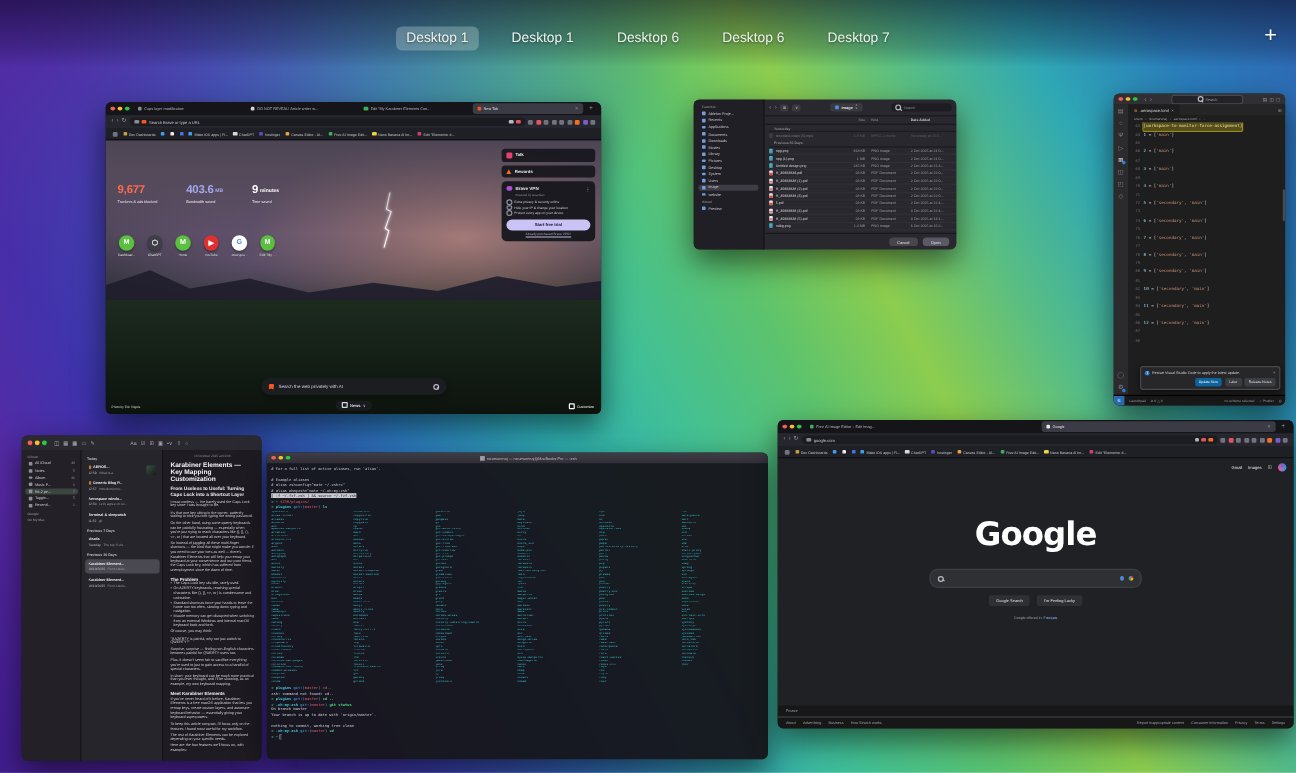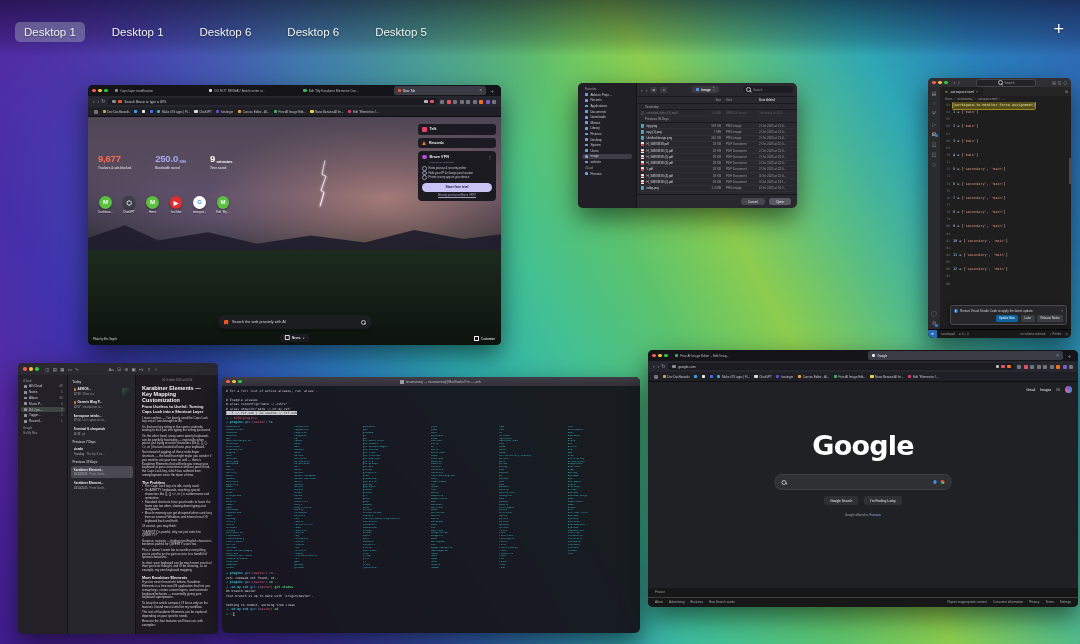--- a/index.html
+++ b/index.html
@@ -5,21 +5,21 @@
   html,body{margin:0;padding:0}
   body{
     width:1080px;height:644px;position:relative;overflow:hidden;
     font-family:"Liberation Sans",sans-serif;
     background:
       radial-gradient(ellipse at 12% 110%, rgba(70,30,150,.85), transparent 42%),
       radial-gradient(ellipse at 0% 0%, rgba(90,35,160,.9), transparent 38%),
       linear-gradient(62deg,#3b1d86 0%,#5a2ba6 9%,#3c35ae 17%,#2e55b8 25%,#2a86c6 34%,#2fb2b4 43%,#43c093 51%,#5cc36d 59%,#8ccd4e 67%,#57bd85 75%,#2fa7b5 83%,#2a7dbb 91%,#2f66b3 100%);
   }
   .mc-shade{position:absolute;top:0;left:0;right:0;height:56px;background:linear-gradient(180deg,rgba(8,6,28,.55),rgba(8,6,28,.22) 70%,transparent)}
-  .mc-bar{position:absolute;top:22px;left:15px;right:0;display:flex;gap:18px}
+  .mc-bar{position:absolute;top:22px;left:0;right:0;display:flex;justify-content:center;gap:18px}
   .mc-tab{color:#eef2ef;font-size:11.5px;padding:4px 9px;border-radius:5px;text-shadow:0 1px 2px rgba(0,0,0,.45);cursor:default}
   .mc-tab.active{background:rgba(205,228,222,.30)}
   .mc-plus{position:absolute;top:20px;right:16px;color:#fff;font-size:18px;line-height:18px;text-shadow:0 1px 2px rgba(0,0,0,.4)}
 
   .win{position:absolute;border-radius:5px;box-shadow:0 10px 26px rgba(0,0,0,.55);overflow:hidden}
   .lights{display:flex;gap:2.5px;margin-right:3px;flex:none}
   .light{width:3.6px;height:3.6px;border-radius:50%}
   .lr{background:#f35f57}.ly{background:#f8bd2e}.lg{background:#2bc840}
 
   
@@ -48,21 +48,21 @@
   #brave1{left:88px;top:85px;width:413px;height:260px;background:#1f1f26}
   .b-content{position:relative;height:229px;overflow:hidden}
   .ph{position:absolute;inset:0}
   .ph-base{background:linear-gradient(180deg,#7d7183 0%,#6a5d70 16%,#50465a 32%,#3b3745 45%,#2b2f33 55%,#1d2620 68%,#141c16 81%,#0e140e 100%)}
   .ph-glow{background:radial-gradient(ellipse at 72% 36%, rgba(236,168,148,.55), transparent 42%),radial-gradient(ellipse at 30% 44%, rgba(150,120,165,.35), transparent 40%)}
   .ph-mtn{top:44%;height:15%;background:#201d2c;clip-path:polygon(0 100%,0 58%,9% 22%,17% 66%,29% 42%,41% 76%,54% 52%,67% 72%,79% 36%,91% 62%,100% 48%,100% 100%);opacity:.92}
   .ph-forest{top:58%;height:42%;background:linear-gradient(180deg,#1d2b1f,#0c130d)}
   .ph-shade{background:linear-gradient(180deg,rgba(18,14,26,.45),transparent 34%)}
   .bolt{position:absolute;left:55%;top:8%;height:44%;filter:drop-shadow(0 0 1.2px #fff)}
   .stats{position:absolute;left:10px;top:36px;display:flex;gap:24px}
-  .stat-vrow{display:flex;align-items:flex-end;gap:1.5px}
+  .stat-vrow{display:flex;align-items:center;gap:1.5px}
   .stat-val{font-size:9.5px;font-weight:bold;letter-spacing:-.2px}
   .stat-unit{font-size:4.2px;font-weight:bold}
   .stat-label{font-size:3.2px;color:#e9e9ef;margin-top:1.5px}
   .shorts{position:absolute;left:9px;top:79px;display:flex;gap:6.5px}
   .short{width:17px;display:flex;flex-direction:column;align-items:center;gap:1.5px}
   .short-ico{width:12.5px;height:12.5px;border-radius:6.5px;background:#3a3a44;display:flex;align-items:center;justify-content:center;font-size:6px;font-weight:bold;color:#fff;box-shadow:0 1px 2px rgba(0,0,0,.4)}
   .short-label{font-size:2.8px;color:#eceff2;white-space:nowrap;overflow:hidden;max-width:17px;text-overflow:ellipsis;text-shadow:0 .5px 1px rgba(0,0,0,.6)}
   .vpn-stack{position:absolute;right:5px;top:7px;width:78px;display:flex;flex-direction:column;gap:3px}
   .side-card{background:rgba(23,23,29,.92);border-radius:3px;padding:3px 4px;display:flex;align-items:center;gap:3px;color:#e8e8ee;font-size:3.6px;font-weight:bold}
   .sc-ico{width:4.5px;height:4.5px;border-radius:1.2px;flex:none}
@@ -220,21 +220,21 @@
 </style>
 </head>
 <body>
 
 <div class="mc-shade"></div>
 <div class="mc-bar" id="mc-tabs">
     <div class="mc-tab active">Desktop 1</div>
     <div class="mc-tab">Desktop 1</div>
     <div class="mc-tab">Desktop 6</div>
     <div class="mc-tab">Desktop 6</div>
-    <div class="mc-tab">Desktop 5</div>
+    <div class="mc-tab">Desktop 7</div>
   </div>
 <div class="mc-plus">+</div>
 
 <div class="win" id="brave1">
   <div class="b-tabbar">
     <div class="lights">
       <span class="light lr"></span>
       <span class="light ly"></span>
       <span class="light lg"></span>
     </div>
@@ -339,21 +339,21 @@
     <div class="ph ph-shade"></div>
     <div class="stats" id="b1-stats">
         <div class="stat">
           <div class="stat-vrow">
             <span class="stat-val" style="color: rgb(251, 107, 77);">9,677</span>
           </div>
           <div class="stat-label">Trackers &amp; ads blocked</div>
         </div>
         <div class="stat">
           <div class="stat-vrow">
-            <span class="stat-val" style="color: rgb(165, 168, 239);">250.0</span>
+            <span class="stat-val" style="color: rgb(165, 168, 239);">403.6</span>
             <span class="stat-unit" style="color: rgb(165, 168, 239);">MB</span>
           </div>
           <div class="stat-label">Bandwidth saved</div>
         </div>
         <div class="stat">
           <div class="stat-vrow">
             <span class="stat-val" style="color: rgb(255, 255, 255);">9</span>
             <span class="stat-unit" style="color: rgb(255, 255, 255);">minutes</span>
           </div>
           <div class="stat-label">Time saved</div>

